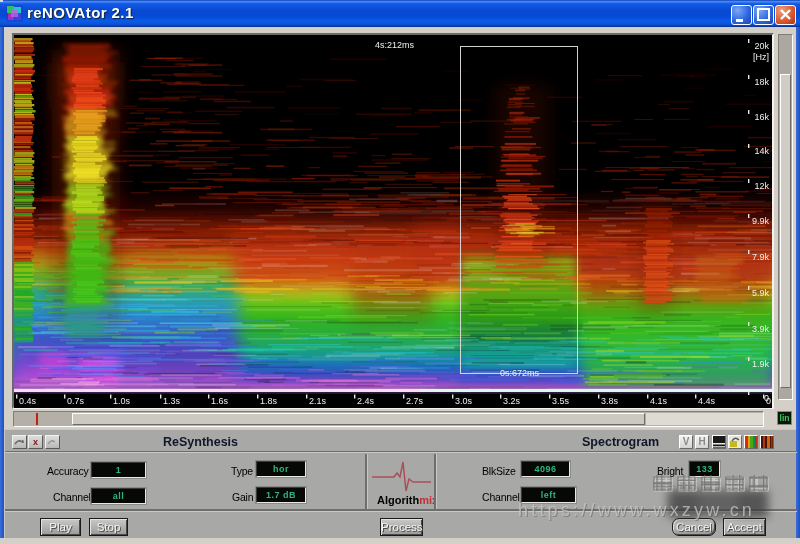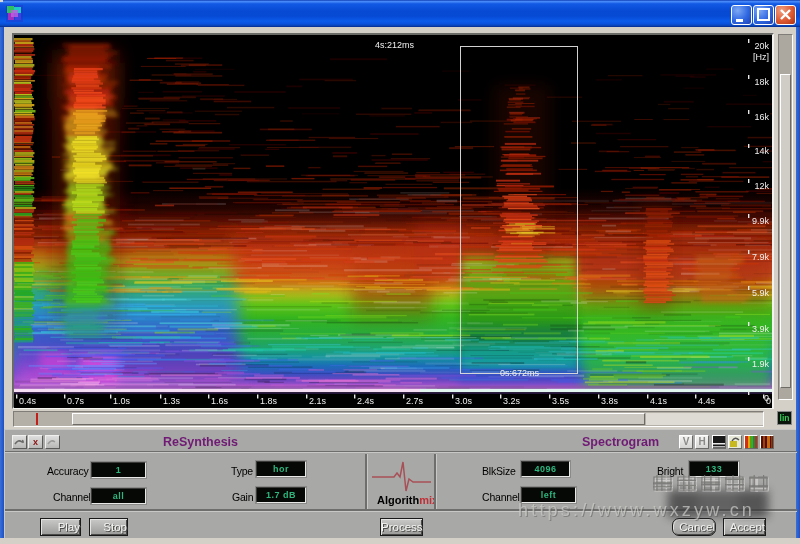--- a/index.html
+++ b/index.html
@@ -28,49 +28,50 @@
 #redmark { position:absolute; left:22px; top:1px; width:2px; height:12px; background:#c02018; }
 #linbtn { position:absolute; left:777px; top:411px; width:15px; height:14px; background:#0a140a;
  border:1px solid #888; color:#38c858; font-size:8.5px; font-weight:bold; text-align:center; line-height:12px; }
 #panel { position:absolute; left:4px; top:429px; width:792px; height:109px; background:#a8a8a6;
  border-top:1px solid #c8c8c6; border-left:1px solid #c8c8c6; }
 .row1 { position:absolute; left:0; top:0; width:792px; height:22px;
  border-bottom:1px solid #6e6e6c; box-shadow:0 1px 0 #c8c8c6; }
 .sbtn { position:absolute; top:5px; width:15px; height:14px; background:linear-gradient(180deg,#dedede,#b8b8b6);
  border:1px solid; border-color:#f0f0ee #5a5a58 #5a5a58 #f0f0ee; font-size:9px; text-align:center; line-height:12px; }
 .lbl { position:absolute; font-size:10.5px; color:#000; letter-spacing:-0.2px; }
-.blbl { position:absolute; font-size:12.5px; font-weight:bold; color:#701a75; }
+.blbl { position:absolute; font-size:12.5px; font-weight:bold; color:#0f172a; }
 .lcd { position:absolute; background:#060806; color:#2db67e; font-size:9px; font-weight:bold; text-align:center;
  border:1px solid; border-color:#3a3a38 #e8e8e6 #e8e8e6 #3a3a38; box-shadow:0 0 0 1px #8a8a88; letter-spacing:0.5px; }
 #readout { position:absolute; left:332px; top:3px; width:129px; height:17px; background:#050505; color:#b5e0cc;
  font-size:10.5px; font-weight:bold; text-align:center; line-height:16px;
  border:1px solid; border-color:#3a3a38 #e8e8e6 #e8e8e6 #3a3a38; box-shadow:0 0 0 1px #8a8a88; }
 .tibn { position:absolute; top:5px; width:14px; height:14px; background:linear-gradient(180deg,#f4f4f2,#d4d4d2);
  border:1px solid; border-color:#fff #6a6a68 #6a6a68 #fff; color:#8a8a88; font-size:10px; font-weight:bold; text-align:center; line-height:12px; }
 .row2 { position:absolute; left:0; top:24px; width:792px; height:84px; }
 .groove-b { position:absolute; left:0; top:55px; width:792px; height:2px; background:#6e6e6c; box-shadow:0 1px 0 #c8c8c6; }
 .vg1 { position:absolute; left:360px; top:0; width:2px; height:55px; background:#6e6e6c; box-shadow:1px 0 0 #c8c8c6; }
 .vg2 { position:absolute; left:429px; top:0; width:2px; height:55px; background:#6e6e6c; box-shadow:1px 0 0 #c8c8c6; }
 .pbtn { position:absolute; top:88px; height:18px; background:linear-gradient(180deg,#c9c9c7,#9a9a98);
  border:1px solid #1a1a1a; box-shadow:inset 1px 1px 0 #e4e4e2, inset -1px -1px 0 #4a4a48;
- color:#f4f4f2; font-size:11.5px; text-align:right; line-height:16px; text-shadow:1px 1px 0 #4a4a48; }
+ color:#f4f4f2; font-size:11.5px; text-align:center; line-height:16px; text-shadow:1px 1px 0 #4a4a48; }
 #wmtext { position:absolute; left:518px; top:500px; width:270px; color:rgba(202,202,200,0.72); font-size:18px;
  letter-spacing:3.2px; text-shadow:1px 1px 0 rgba(90,90,90,0.5); }
 .smudge { position:absolute; background:#38383a; filter:blur(5px); }
 </style></head>
 <body>
 <div id="titlebar">
  <svg width="17" height="17" style="position:absolute;left:6px;top:5px">
   <rect x="0" y="0" width="17" height="17" fill="#2a2ac0" opacity="0.35"></rect>
   <rect x="1" y="1" width="7" height="7" fill="#30c060"></rect>
       <rect x="8" y="2" width="7" height="6" fill="#20c8c8"></rect>
   <rect x="2" y="8" width="6" height="7" fill="#a030c0"></rect>
       <rect x="9" y="8" width="6" height="7" fill="#4040e0"></rect>
   <rect x="5" y="5" width="7" height="7" fill="#c060e0" opacity="0.8"></rect>
  </svg>
+ <div id="title">reNOVAtor 2.1</div>
  <div style="position:absolute;left:0;top:0;width:3px;height:2px;background:#dcdad6;"></div>
  <div class="tbtn" id="btnmin"><svg width="19" height="18">
         <rect x="4" y="13" width="7" height="3" fill="#fff"></rect>
       </svg></div>
  <div class="tbtn" id="btnmax"><svg width="19" height="18">
         <rect x="4" y="3" width="11" height="11" fill="none" stroke="#fff" stroke-width="2"></rect>
       </svg></div>
  <div class="tbtn" id="btncls"><svg width="19" height="18">
         <path d="M5 4 L14 13 M14 4 L5 13" stroke="#fff" stroke-width="2.4"></path>
       </svg></div>
@@ -2403,21 +2404,21 @@
   <div class="lcd" style="left:86px; top:34px; width:55px; height:16px; line-height:14px;">all</div>
   <div class="lbl" style="left:226px; top:11px;">Type</div>
   <div class="lcd" style="left:251px; top:7px; width:50px; height:16px; line-height:14px;">hor</div>
   <div class="lbl" style="left:227px; top:37px;">Gain</div>
   <div class="lcd" style="left:251px; top:33px; width:50px; height:16px; line-height:14px;">1.7 dB</div>
   <div class="lbl" style="left:477px; top:11px;">BlkSize</div>
   <div class="lcd" style="left:516px; top:7px; width:49px; height:16px; line-height:14px;">4096</div>
   <div class="lbl" style="left:477px; top:37px;">Channel</div>
   <div class="lcd" style="left:516px; top:33px; width:55px; height:16px; line-height:14px;">left</div>
   <div class="lbl" style="left:652px; top:11px;">Bright</div>
-  <div class="lcd" style="left:684px; top:7px; width:50px; height:16px; line-height:14px;">133</div>
+  <div class="lcd" style="left:684px; top:7px; width:31px; height:16px; line-height:14px;">133</div>
   <svg width="66" height="52" viewBox="0 0 66 52" style="position:absolute;left:363px;top:2px">
    <path d="M4 21 h22 l3 -4 l3 4 l3 -15 l3 29 l3 -12 l4 3 h18" stroke="#a85058" stroke-width="1.5" fill="none"></path>
    <text x="9" y="48" font-family="Liberation Sans,sans-serif" font-size="11px" font-weight="bold" fill="#000">Algorith<tspan fill="#c03038">mix</tspan></text>
   </svg>
  </div>
  <div class="pbtn" style="left:35px; width:41px;">Play</div>
  <div class="pbtn" style="left:84px; width:39px;">Stop</div>
  <div class="pbtn" style="left:375px; width:43px;">Process</div>
  <div class="pbtn" style="left:667px; width:44px;border-radius:7px;">Cancel</div>
  <div class="pbtn" style="left:718px; width:43px;">Accept</div>

